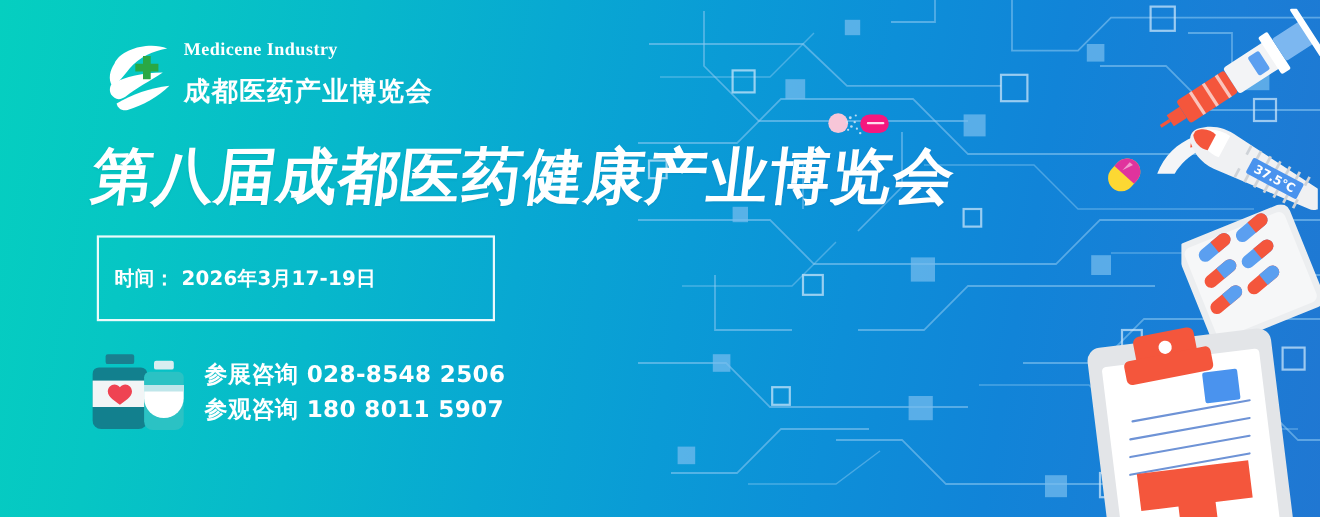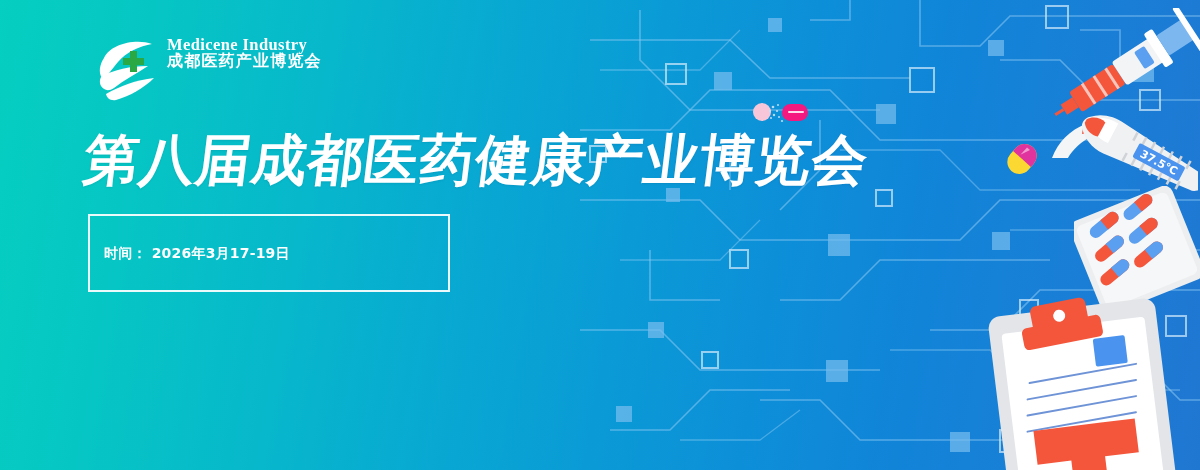--- a/index.html
+++ b/index.html
@@ -49,24 +49,24 @@
     font-family: "Liberation Serif", "DejaVu Serif", serif;
     font-weight: bold;
     font-size: 16.5px;
     color: #ffffff;
     letter-spacing: 0.4px;
     white-space: pre;
   }
   .logo-cn {
     font-family: "DejaVu Sans", "Liberation Sans", sans-serif;
     font-weight: bold;
-    font-size: 16px;
+    font-size: 24px;
     color: #ffffff;
     letter-spacing: 1.2px;
-    margin-top: 0;
+    margin-top: 18px;
     white-space: pre;
   }
 
   
   .main-title {
     position: absolute;
     left: 84px;
     top: 129px;
     font-family: "DejaVu Sans", "Liberation Sans", sans-serif;
     font-weight: bold;
@@ -89,21 +89,21 @@
     border: 2px solid rgba(255,255,255,0.92);
     box-sizing: border-box;
     display: flex;
     flex-direction: column;
     justify-content: center;
     padding-left: 14px;
   }
   .info-line {
     font-family: "DejaVu Sans", "Liberation Sans", sans-serif;
     font-weight: bold;
-    font-size: 14px;
+    font-size: 18px;
     line-height: 33px;
     color: #ffffff;
     white-space: nowrap;
     letter-spacing: 0.2px;
   }
 
   
   .contact-block {
     position: absolute;
     left: 84px;
@@ -221,20 +221,36 @@
       <span class="logo-cn">成都医药产业博览会</span>
     </div>
   </div>
 
   <div class="main-title">第八届成都医药健康产业博览会</div>
 
   <div class="info-box">
     <span class="info-line">时间： 2026年3月17-19日</span>
   </div>
 
+  <div class="contact-block">
+    <svg class="bottles" viewBox="0 0 88 72" xmlns="http://www.w3.org/2000/svg">
+      <rect x="12" y="2" width="26" height="9" rx="2" fill="#1a7f8f"></rect>
+      <path d="M6 14 h38 a6 6 0 0 1 6 6 v42 a8 8 0 0 1 -8 8 h-34 a8 8 0 0 1 -8 -8 v-42 a6 6 0 0 1 6 -6 z" fill="#12808e"></path>
+      <rect x="0" y="26" width="50" height="24" fill="#f2f5f6"></rect>
+      <path d="M25 32 c-4 -5 -11 -2 -11 4 c0 5 7 9 11 12 c4 -3 11 -7 11 -12 c0 -6 -7 -9 -11 -4 z" fill="#ef4352"></path>
+      <rect x="56" y="8" width="18" height="8" rx="2" fill="#d8eef0"></rect>
+      <path d="M52 18 h26 a5 5 0 0 1 5 5 v40 a8 8 0 0 1 -8 8 h-20 a8 8 0 0 1 -8 -8 v-40 a5 5 0 0 1 5 -5 z" fill="#2bc2c4"></path>
+      <path d="M47 30 h36 v12 a18 18 0 0 1 -36 0 z" fill="#ffffff"></path>
+      <path d="M47 30 h36 v6 h-36 z" fill="#bfe6ea"></path>
+    </svg>
+    <div class="contact-lines">
+      <span class="contact-line">参展咨询  028-8548 2506</span>
+      <span class="contact-line">参观咨询  180 8011 5907</span>
+    </div>
+  </div>
 
   <svg class="art art-syringe" viewBox="0 0 176 150" xmlns="http://www.w3.org/2000/svg">
     <g transform="rotate(-33 88 75)">
       <rect x="18" y="66" width="10" height="3" fill="#f4563c"></rect>
       <path d="M28 62 h14 v12 h-14 z" fill="#f4563c"></path>
       <rect x="42" y="56" width="52" height="24" rx="3" fill="#f4563c"></rect>
       <rect x="56" y="56" width="3" height="24" fill="#ffffff" opacity="0.65"></rect>
       <rect x="70" y="56" width="3" height="24" fill="#ffffff" opacity="0.65"></rect>
       <rect x="84" y="56" width="3" height="24" fill="#ffffff" opacity="0.65"></rect>
       <rect x="94" y="54" width="46" height="28" rx="3" fill="#f3f4f6"></rect>

